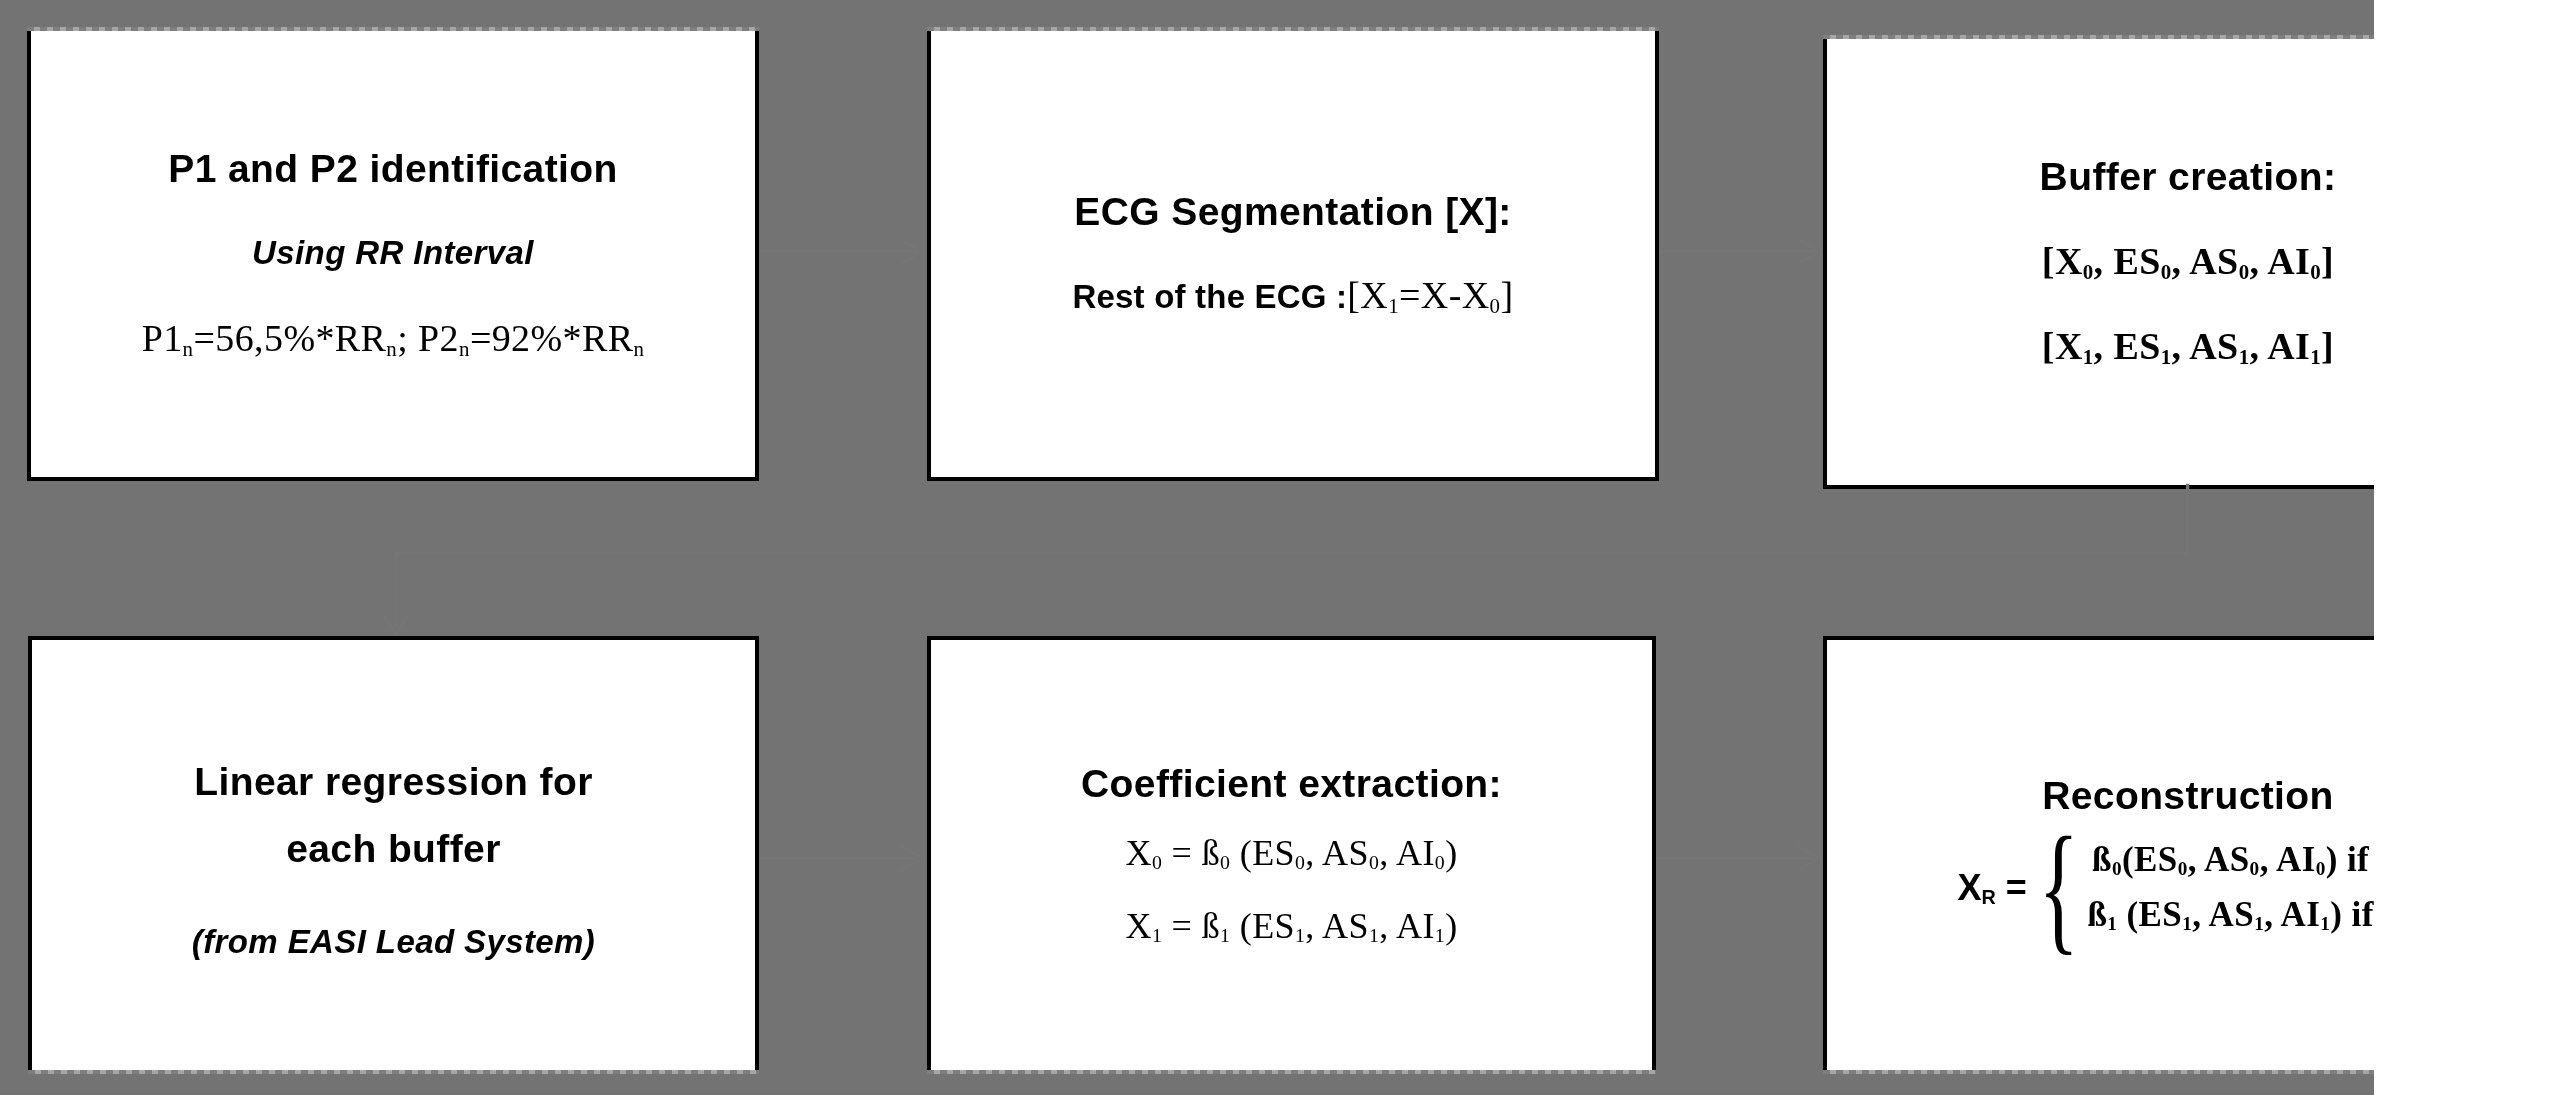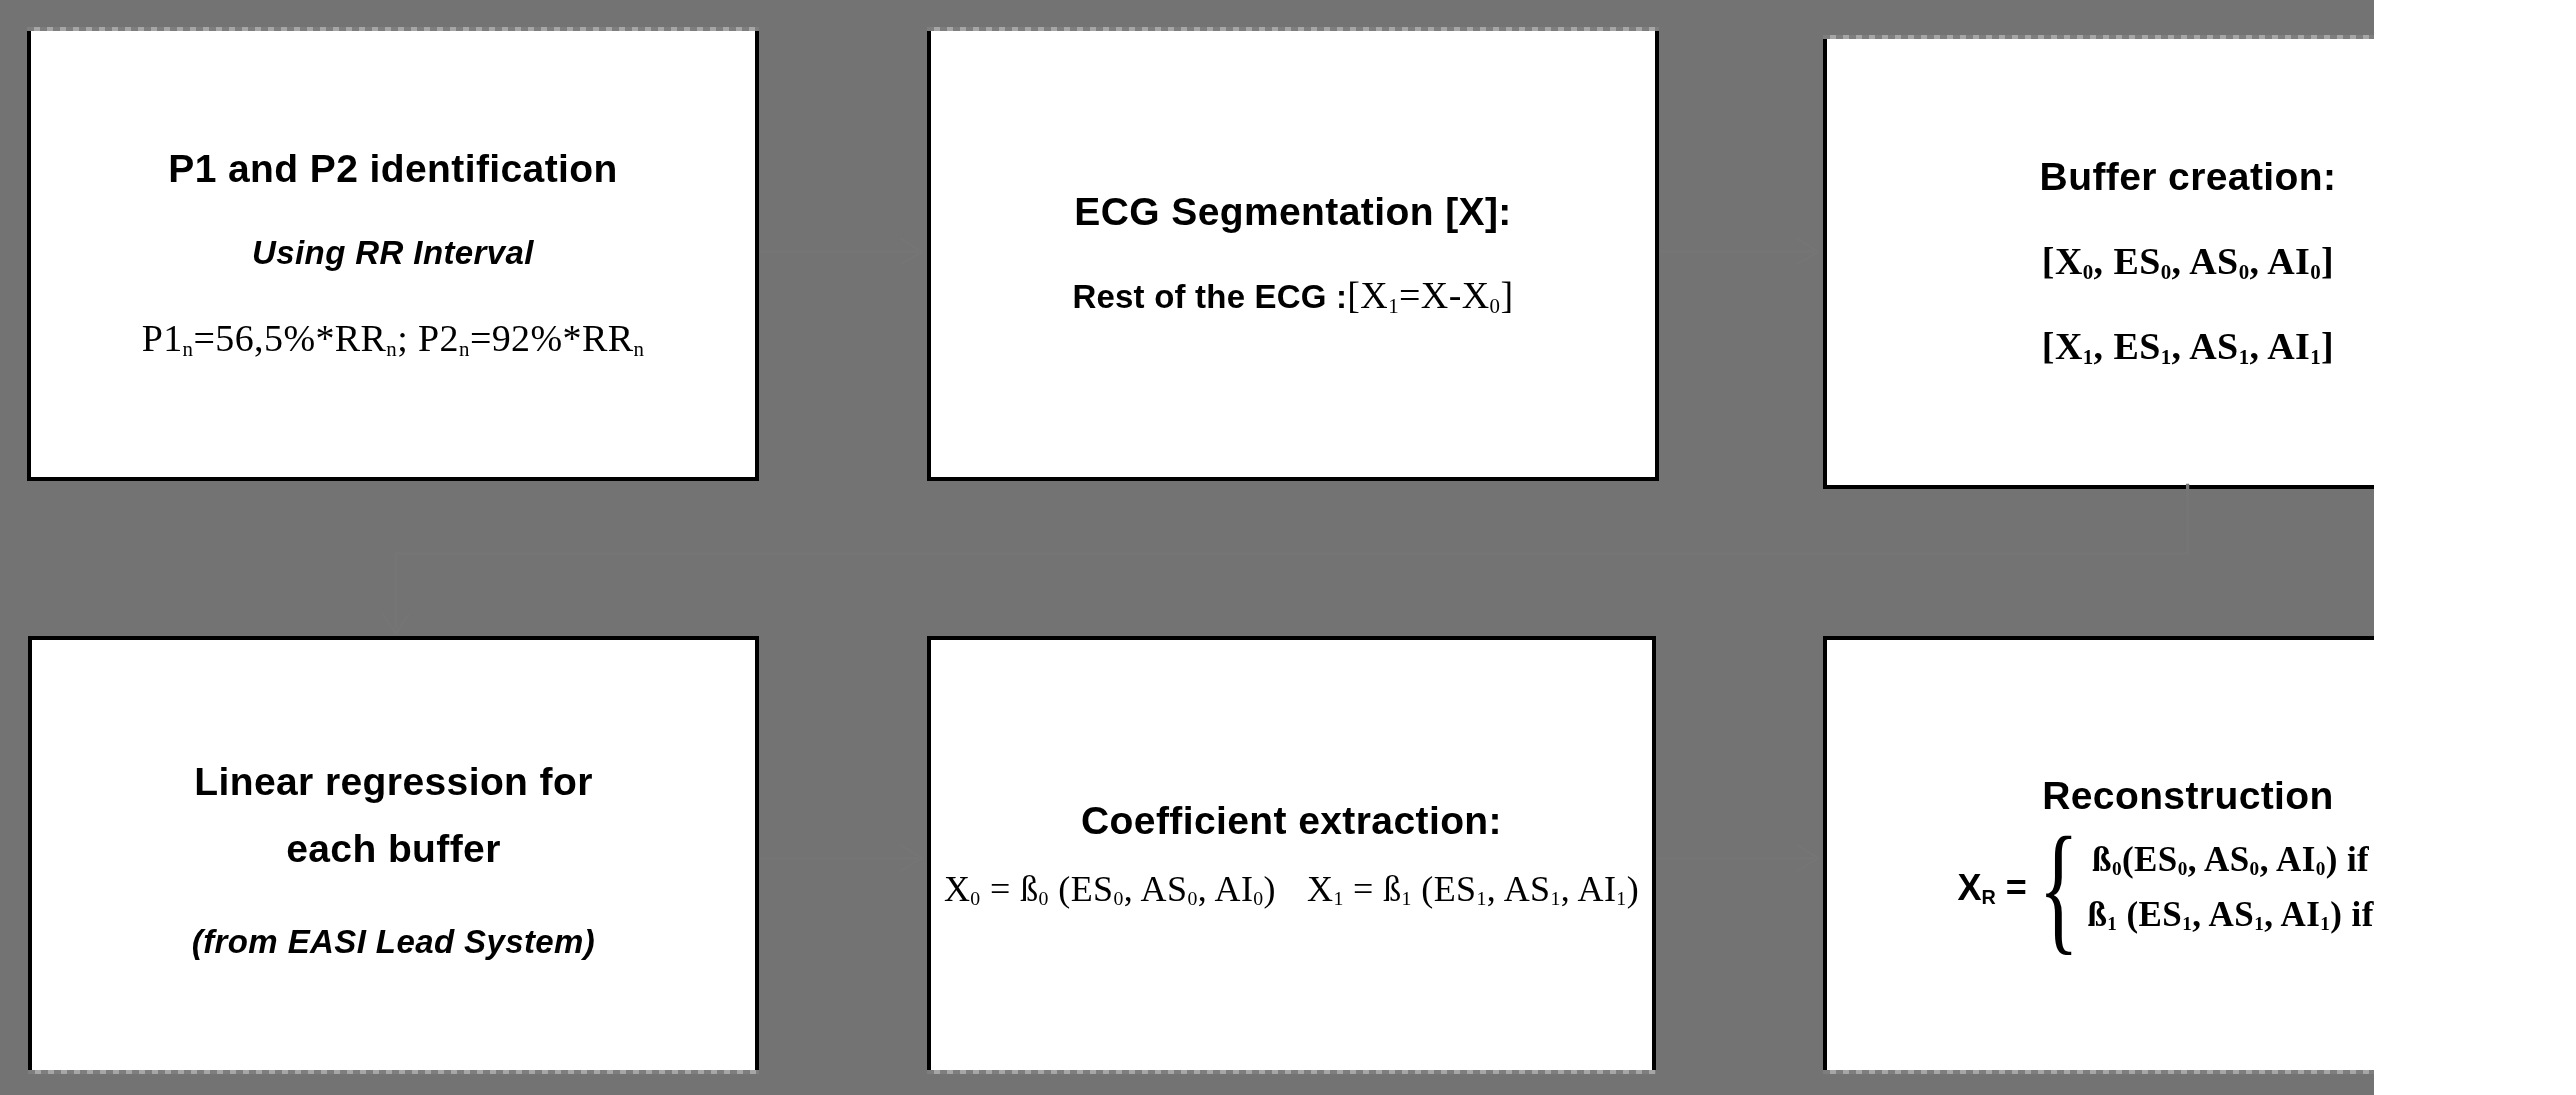--- a/index.html
+++ b/index.html
@@ -61,21 +61,21 @@
   .mix-label { font-size: 33px; font-weight: 700; letter-spacing: 0.2px; }
 
   #box1 { left: 27px;   width: 732px; gap: 44px; }
   #box2 { left: 927px; width: 732px; gap: 39px; }
   #box3 { left: 1823px; width: 730px; gap: 41px; margin-top: 8px; }
   #box4 { left: 28px;   width: 731px; gap: 41px; }
   #box5 { left: 927px; width: 729px; gap: 26px; }
   #box6 { left: 1823px; width: 730px; gap: 23px; }
 
   #box4 .box-title { line-height: 1.7; }
-  #box5 .eqs { display: flex; gap: 31px; }
+  #box5 .eqs { display: flex; flex-direction: column; gap: 31px; }
   #box5 .math { font-size: 36px; }
 
   
   .piecewise { display: flex; align-items: center; justify-content: center; }
   .pw-lhs { font-size: 36px; font-weight: 700; margin-right: 8.2px; white-space: nowrap; text-align: right; }
   .pw-brace {
     font-family: "Liberation Serif", "DejaVu Serif", serif;
     font-size: 99px;
     font-weight: 400;
     line-height: 0;

